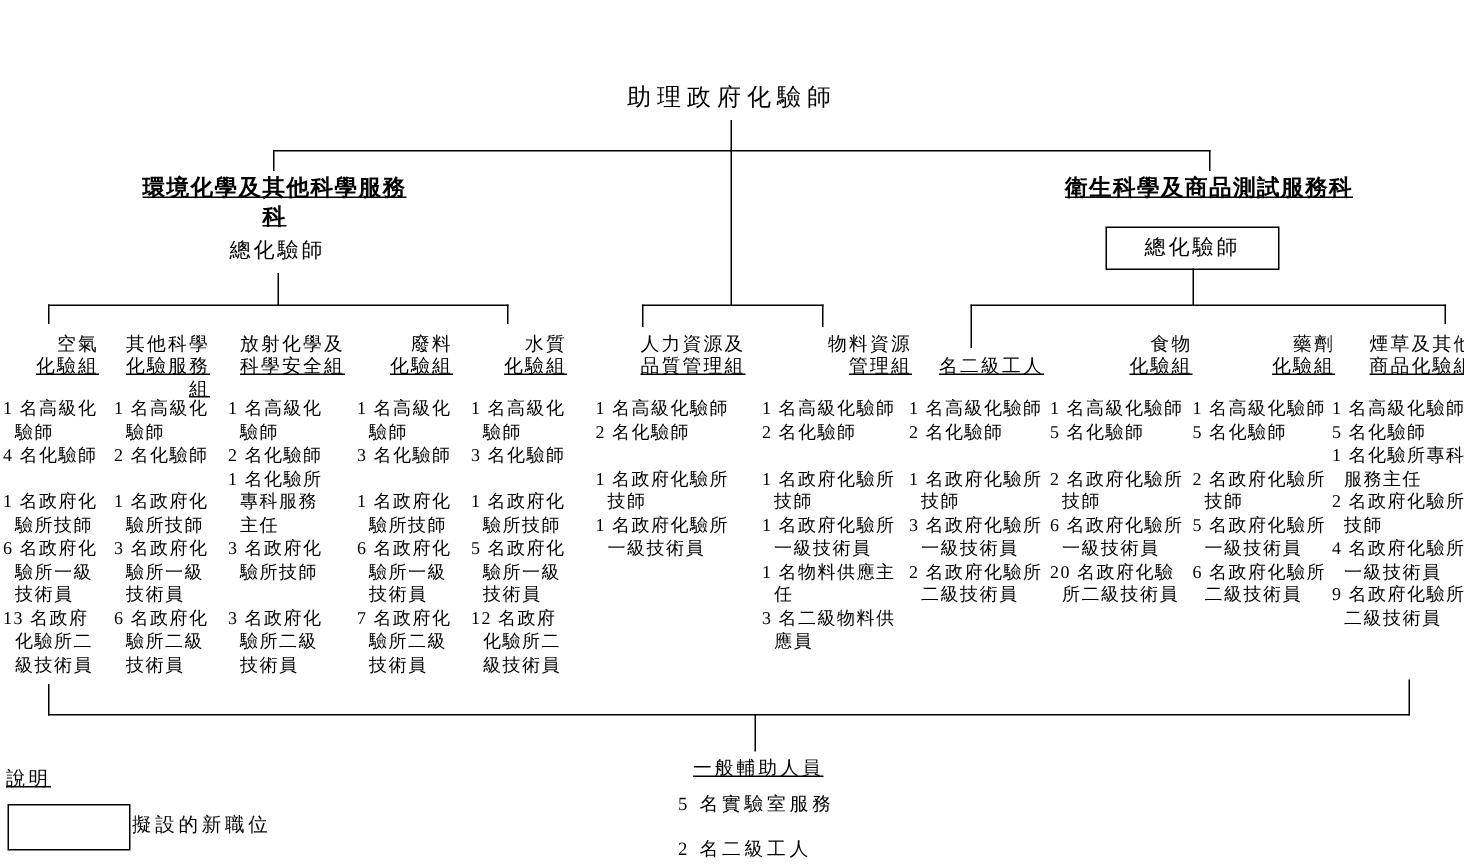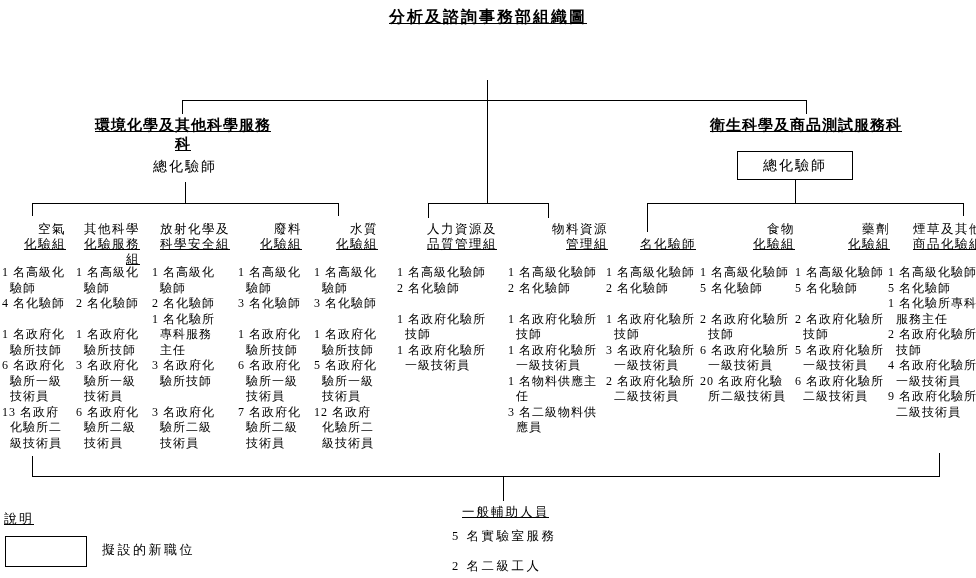--- a/index.html
+++ b/index.html
@@ -20,28 +20,28 @@
   .nm{font-size:12.5px;height:15px;line-height:15px;text-align:right;letter-spacing:1.5px;}
   .nm.u{text-decoration:underline;}
   .staff{margin-top:13px;}
   .ln{font-size:12px;height:15.5px;line-height:15.5px;white-space:pre;letter-spacing:1px;}
   .sup-head{position:absolute;left:462px;top:504px;font-size:12.5px;letter-spacing:2px;
             text-decoration:underline;text-align:right;}
   .sup-ln{position:absolute;left:452px;font-size:12.5px;letter-spacing:2.5px;white-space:pre;}
   .lg-head{position:absolute;left:4px;top:510px;font-size:13px;letter-spacing:2px;
            text-decoration:underline;}
   .lg-box{position:absolute;left:5px;top:536px;width:80px;height:29px;border:1px solid #000;}
-  .lg-label{position:absolute;left:102px;top:541px;font-size:13px;letter-spacing:2.5px;}
+  .lg-label{position:absolute;left:88px;top:541px;font-size:13px;letter-spacing:2.5px;}
 </style>
 </head>
 <body>
 
 <div id="chart">
 
-  <div class="title">分析及諮詢事務部組織圖</div>
+  <div class="root">助理政府化驗師</div>
 
   <div class="v" style="left:487px;top:80px;height:21px;"></div>
   <div class="h" style="left:182px;top:100px;width:625px;"></div>
   <div class="v" style="left:182px;top:100px;height:14px;"></div>
   <div class="v" style="left:806px;top:100px;height:14px;"></div>
   <div class="v" style="left:487px;top:100px;height:104px;"></div>
 
   <div class="sec-head" style="left:88px;width:190px;">環境化學及其他科學服務科</div>
   <div class="sec-head" style="left:699px;width:214px;">衛生科學及商品測試服務科</div>
 
@@ -179,21 +179,21 @@
         <div class="ln">  一級技術員</div>
         <div class="ln">1 名物料供應主</div>
         <div class="ln">  任</div>
         <div class="ln">3 名二級物料供</div>
         <div class="ln">  應員</div>
       </div>
   </div>
 
   <div class="group" style="left:606px;width:90px;">
     <div class="nm"></div>
-    <div class="nm u">名化驗師</div>
+    <div class="nm u">名二級工人</div>
     <div class="staff">
         <div class="ln">1 名高級化驗師</div>
         <div class="ln">2 名化驗師</div>
         <div class="ln"></div>
         <div class="ln">1 名政府化驗所</div>
         <div class="ln">  技師</div>
         <div class="ln">3 名政府化驗所</div>
         <div class="ln">  一級技術員</div>
         <div class="ln">2 名政府化驗所</div>
         <div class="ln">  二級技術員</div>

